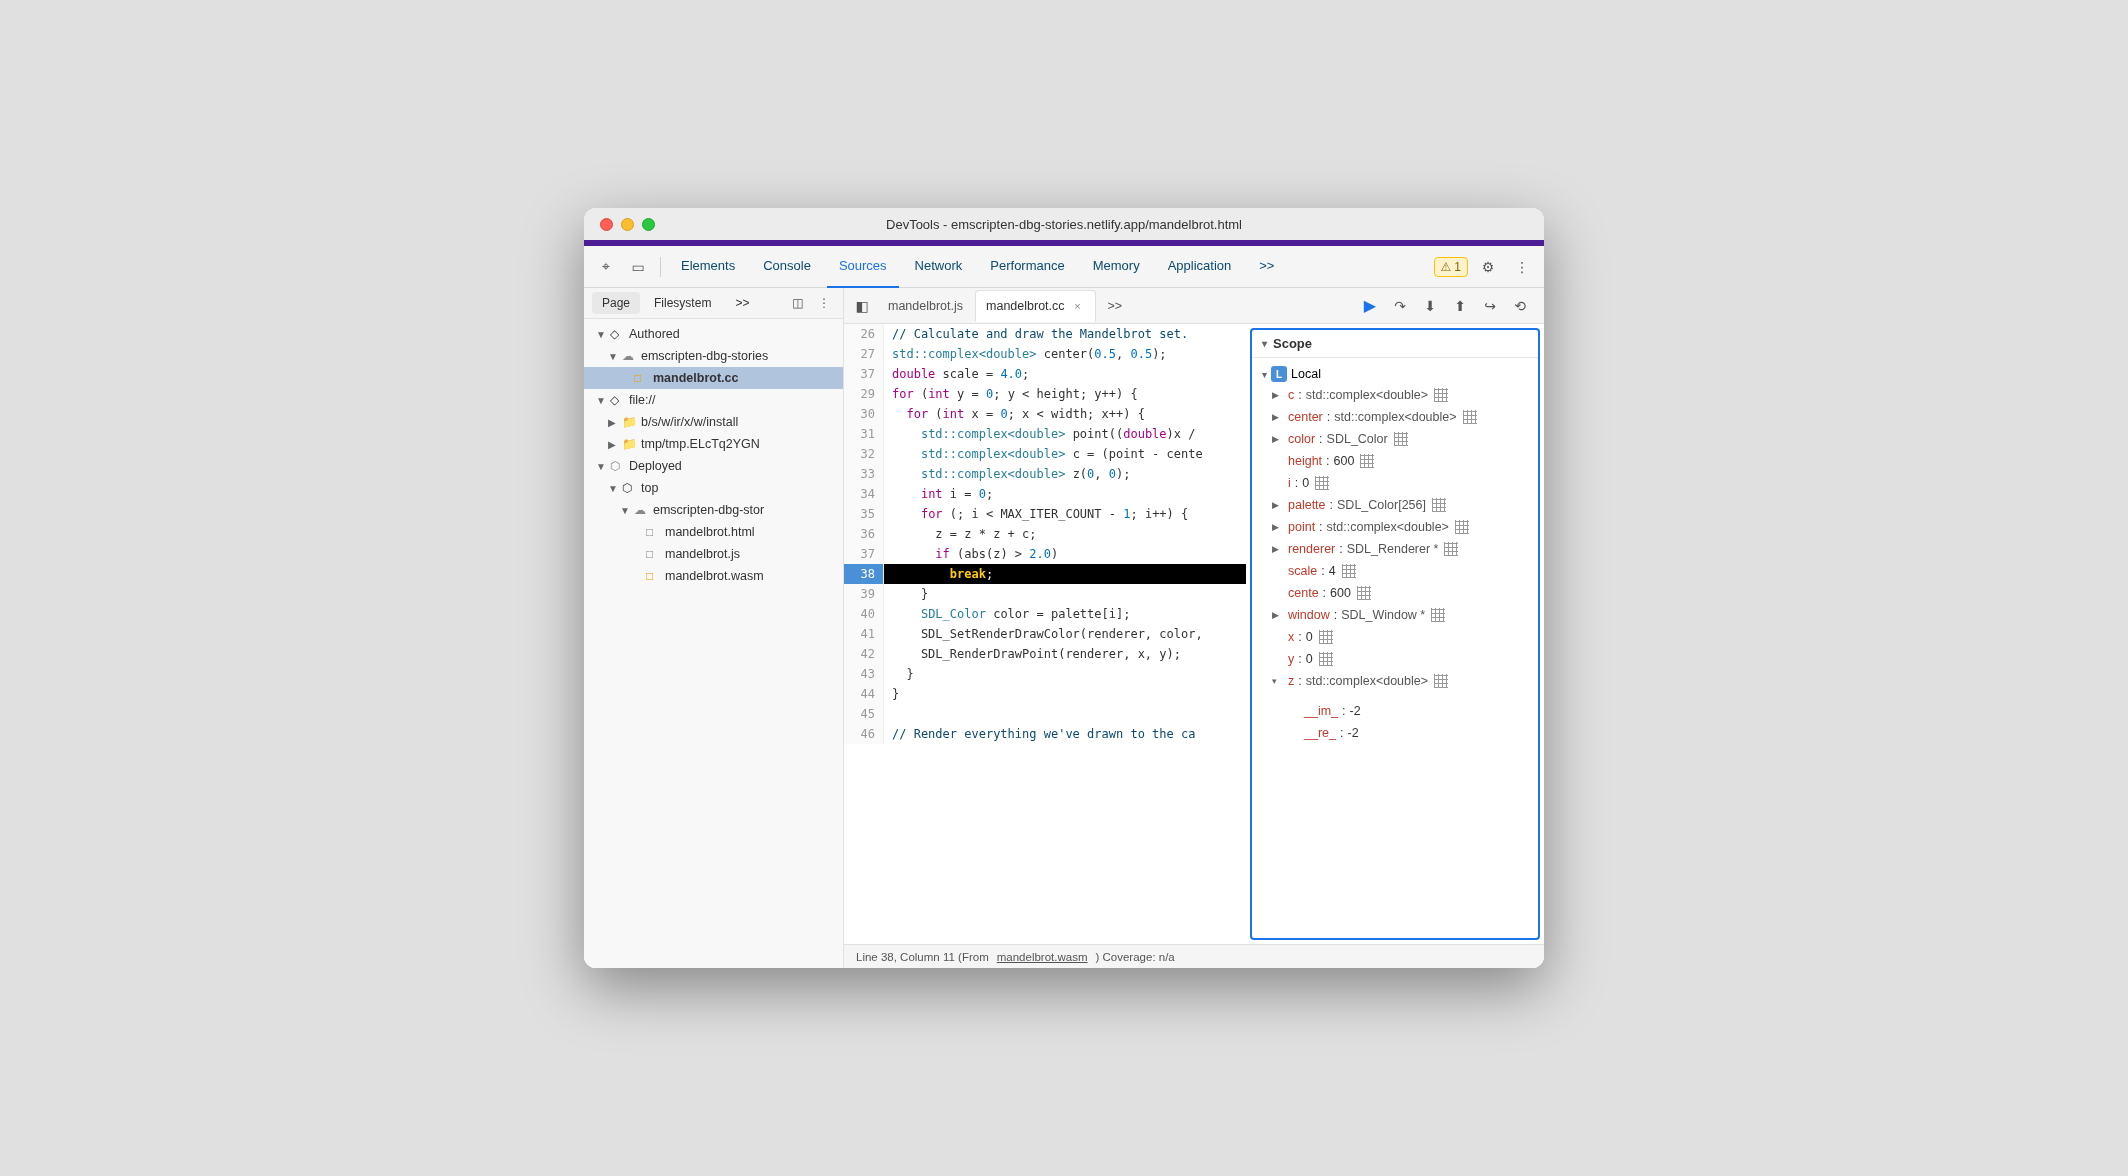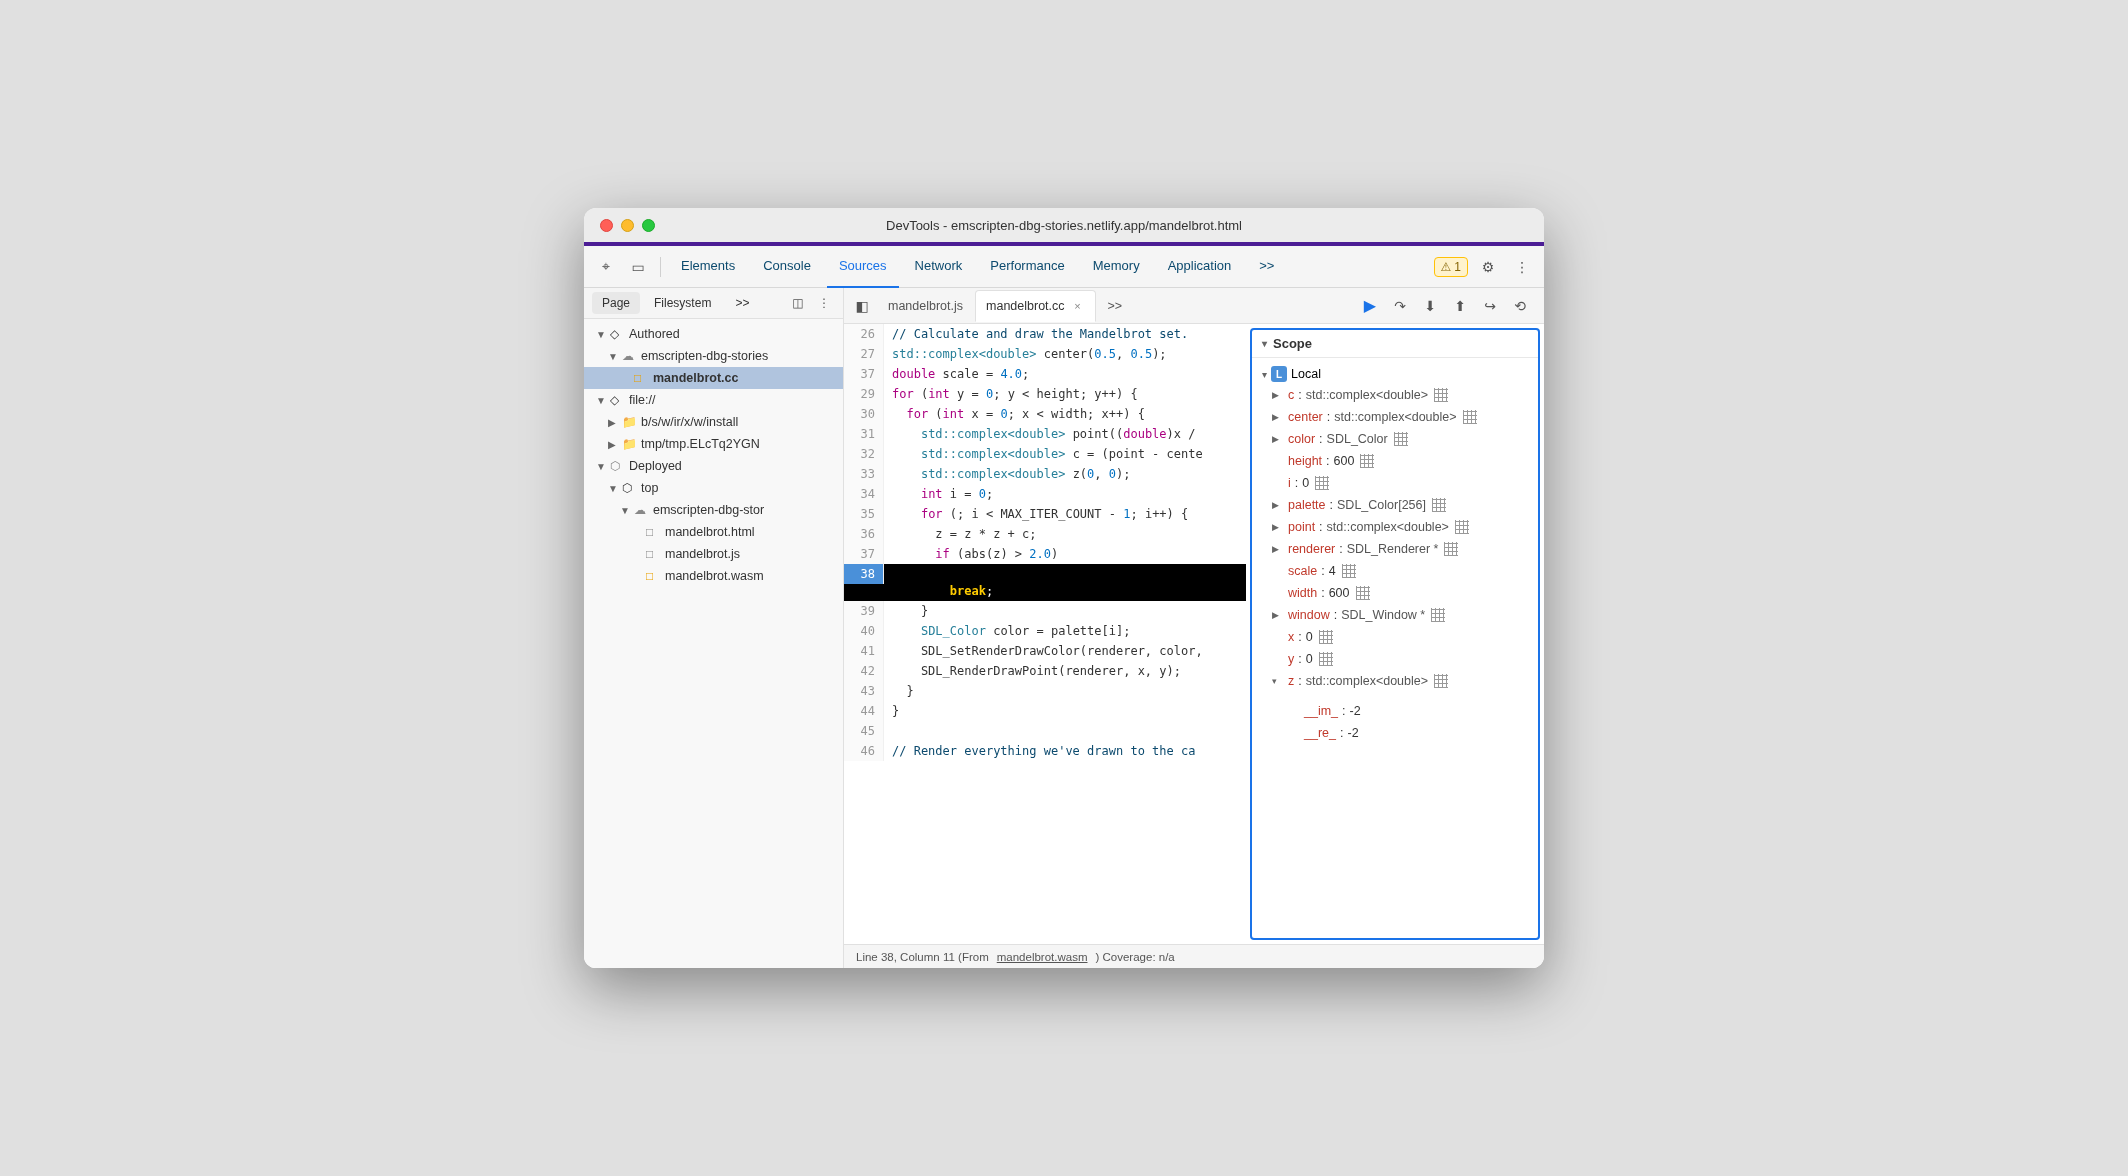--- a/index.html
+++ b/index.html
@@ -18,21 +18,21 @@
       overflow: hidden;
       background: #f5f5f5;
     }
     
     .title-bar {
       background: #ececec;
       height: 38px;
       display: flex;
       align-items: center;
       padding: 3px 16px;
-      border-bottom: 4px solid #4c1d95;
+      border-bottom: 6px solid #4c1d95;
       position: relative;
     }
     .traffic-lights {
       display: flex;
       gap: 8px;
     }
     .traffic-light {
       width: 13px;
       height: 13px;
       border-radius: 50%;
@@ -273,21 +273,20 @@
       background: #4a90d9;
       color: #fff;
     }
     .code-content {
       padding: 0 8px;
       white-space: pre;
       color: #333;
     }
     .code-line.highlighted-line .code-content {
       color: #fff;
-      margin-top: 17px;
     }
     
     .kw { color: #aa0080; font-weight: 500; }
     .cm { color: #0c4a6e; } 
     .num { color: #0070c1; } 
     .type { color: #267f99; } 
     .hl-break { color: #ff69b4; } 
     .code-line.highlighted-line .kw,
     .code-line.highlighted-line .fn,
     .code-line.highlighted-line .num,
@@ -728,21 +727,21 @@
               <div class="scope-item">
                 <span class="scope-item-arrow"> </span>
                 <span class="scope-key">scale</span>
                 <span class="scope-val">: </span>
                 <span class="scope-val">4</span>
                 <span class="scope-icon-grid"></span>
               </div>
 
               <div class="scope-item">
                 <span class="scope-item-arrow"> </span>
-                <span class="scope-key">width</span>
+                <span class="scope-key">cente</span>
                 <span class="scope-val">: </span>
                 <span class="scope-val">600</span>
                 <span class="scope-icon-grid"></span>
               </div>
 
               <div class="scope-item">
                 <span class="scope-item-arrow">▶</span>
                 <span class="scope-key">window</span>
                 <span class="scope-val">: </span>
                 <span class="scope-type">SDL_Window *</span>

